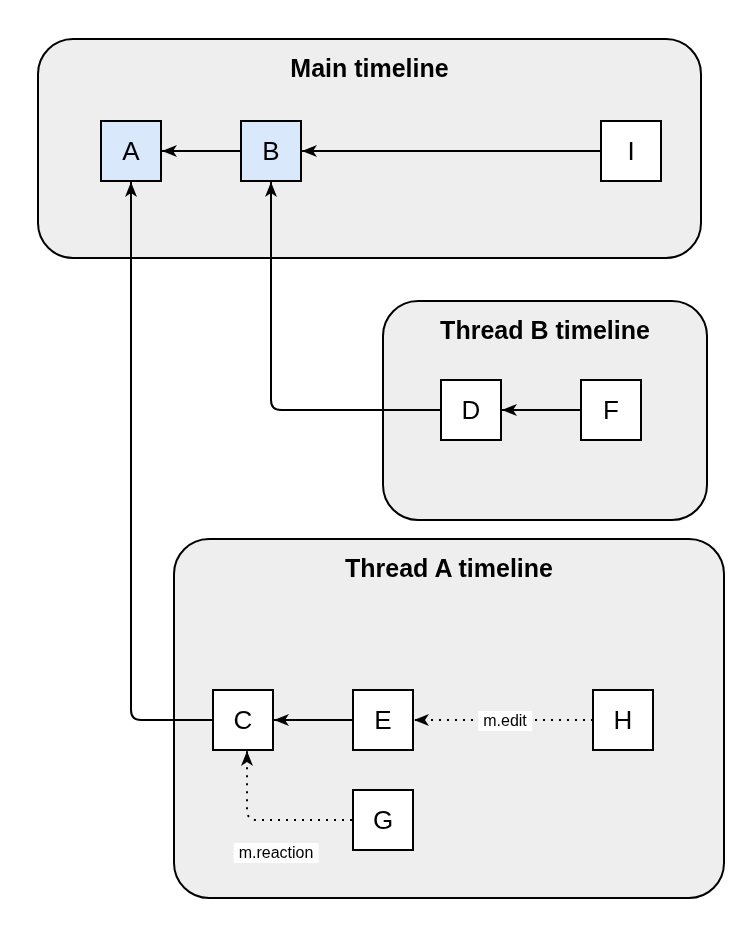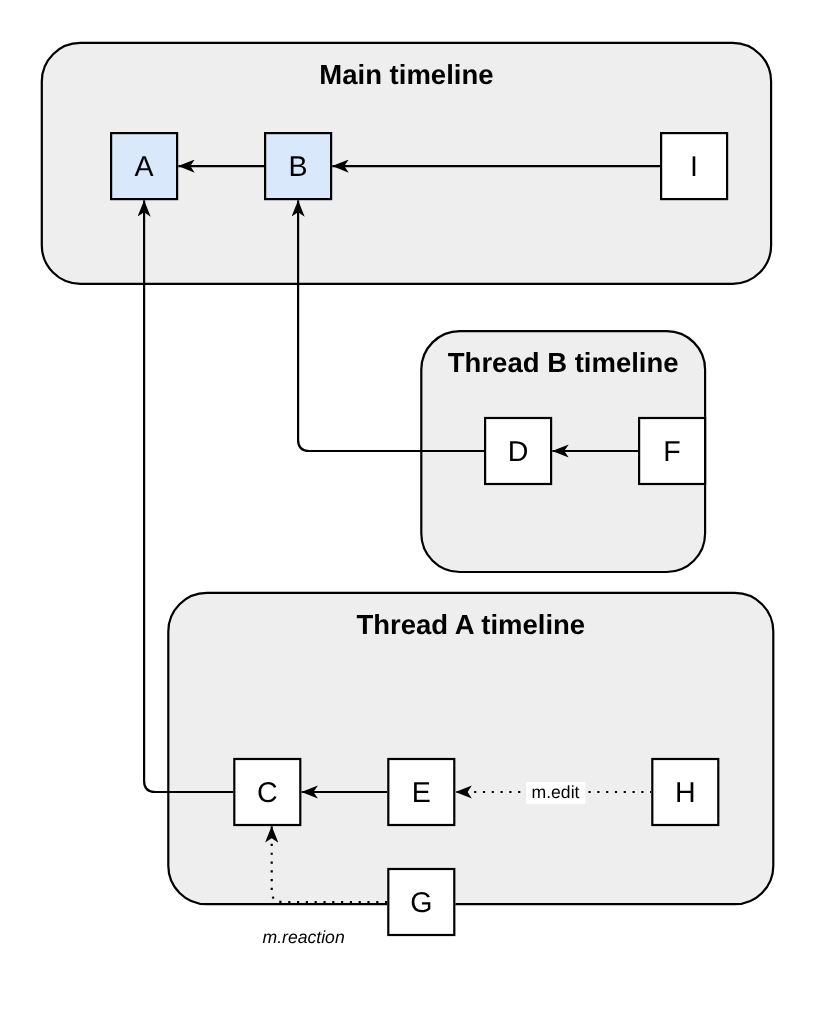--- a/index.html
+++ b/index.html
@@ -16,22 +16,22 @@
     overflow: hidden;
   }
   .container {
     position: absolute;
     background: #eeeeee;
     border: 2px solid #000000;
     border-radius: 36px;
     box-sizing: border-box;
   }
   #container-main      { left: 37px;  top: 38px;  width: 665px; height: 221px; }
-  #container-thread-b  { left: 382px; top: 300px; width: 260px; height: 221px; }
-  #container-thread-a  { left: 152px; top: 538px; width: 552px; height: 285px; }
+  #container-thread-b  { left: 382px; top: 300px; width: 326px; height: 221px; }
+  #container-thread-a  { left: 173px; top: 538px; width: 552px; height: 361px; }
   .container-title {
     position: absolute;
     left: 0;
     top: 14px;
     width: 100%;
     text-align: center;
     font-size: 25px;
     font-weight: bold;
     color: #000000;
   }
@@ -70,21 +70,21 @@
     position: absolute;
     transform: translate(-50%, -50%);
     background: #ffffff;
     padding: 1px 5px;
     font-size: 16px;
     color: #000000;
     z-index: 8;
     white-space: nowrap;
   }
   #edge-label-edit     { left: 505px; top: 721px; }
-  #edge-label-reaction { left: 276px; top: 853px; font-style: italic; }
+  #edge-label-reaction { left: 276px; top: 853px; }
 </style>
 </head>
 <body>
 
 <div id="canvas">
 
   <div class="container" id="container-main">
     <div class="container-title">Main timeline</div>
   </div>
 

